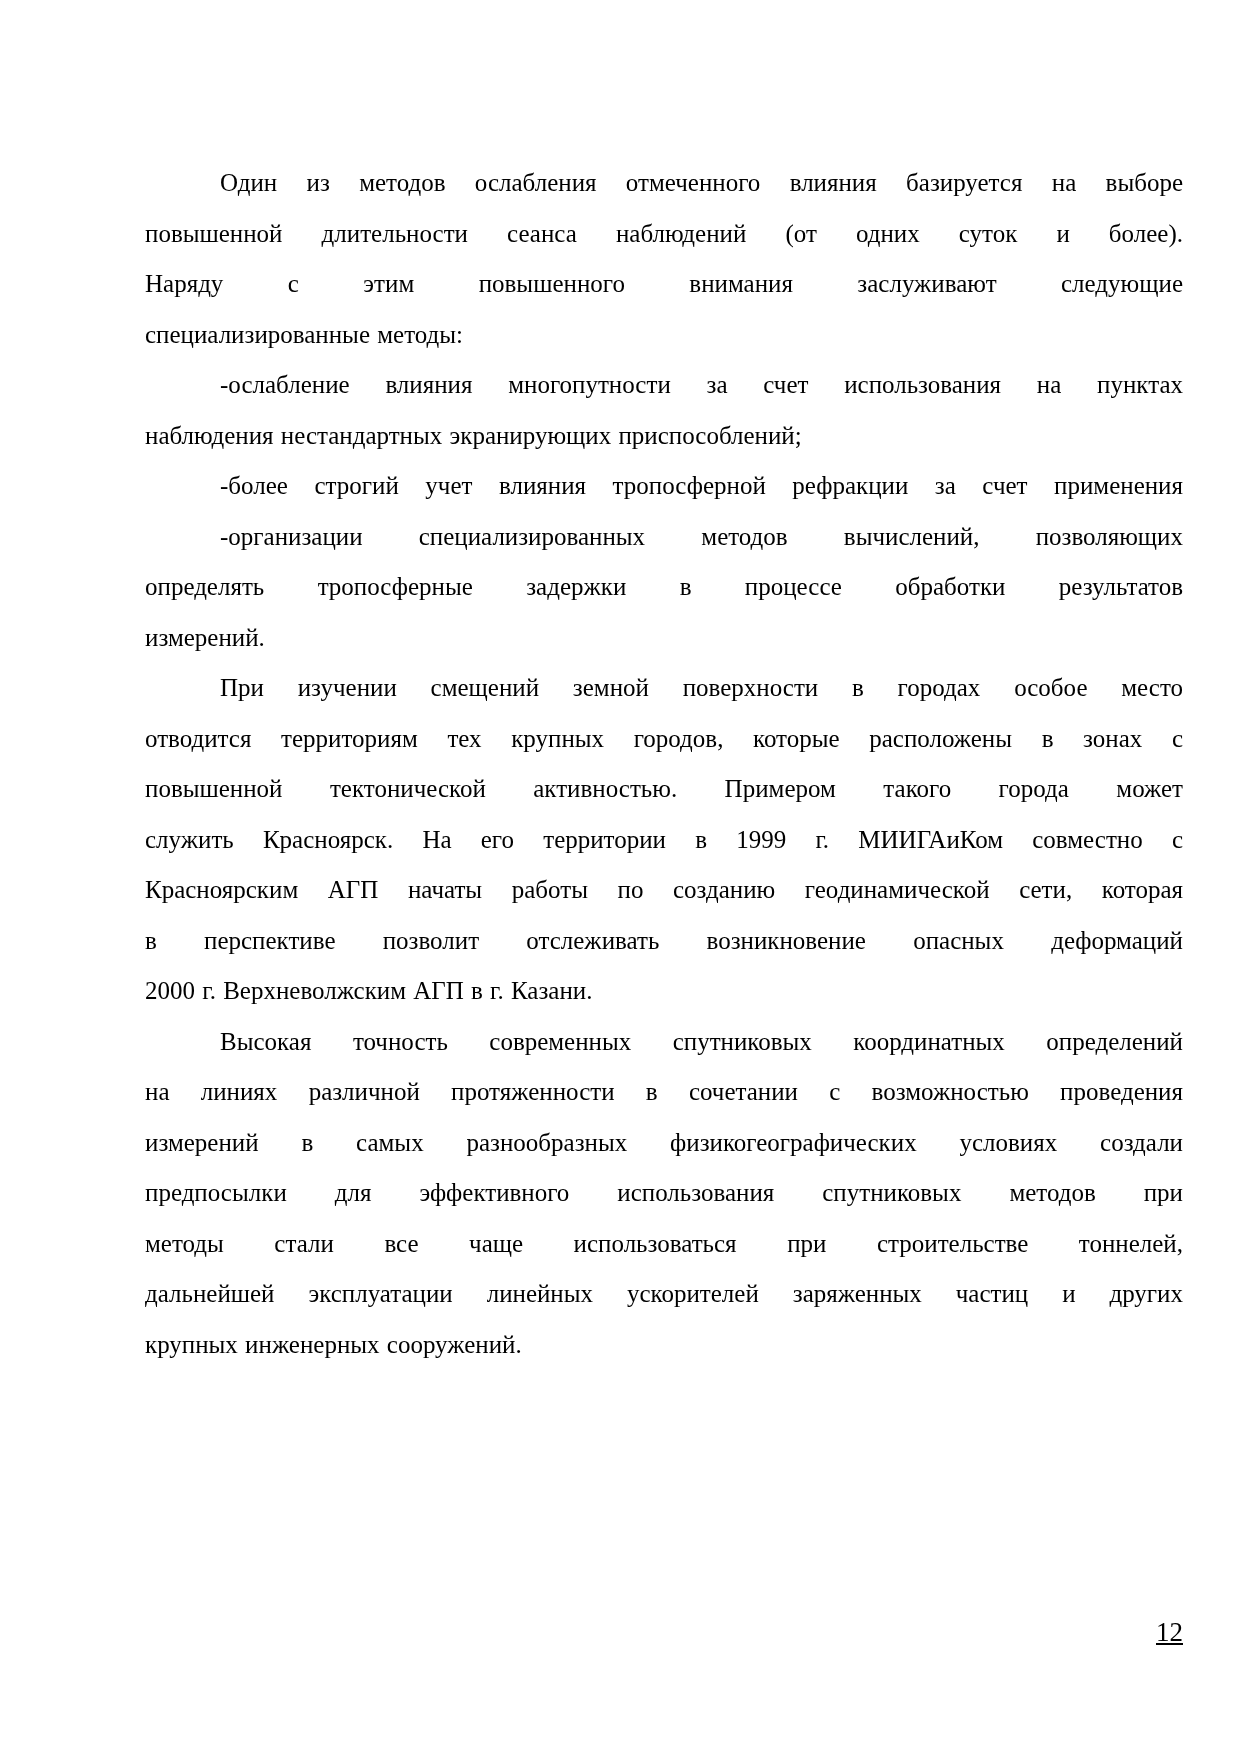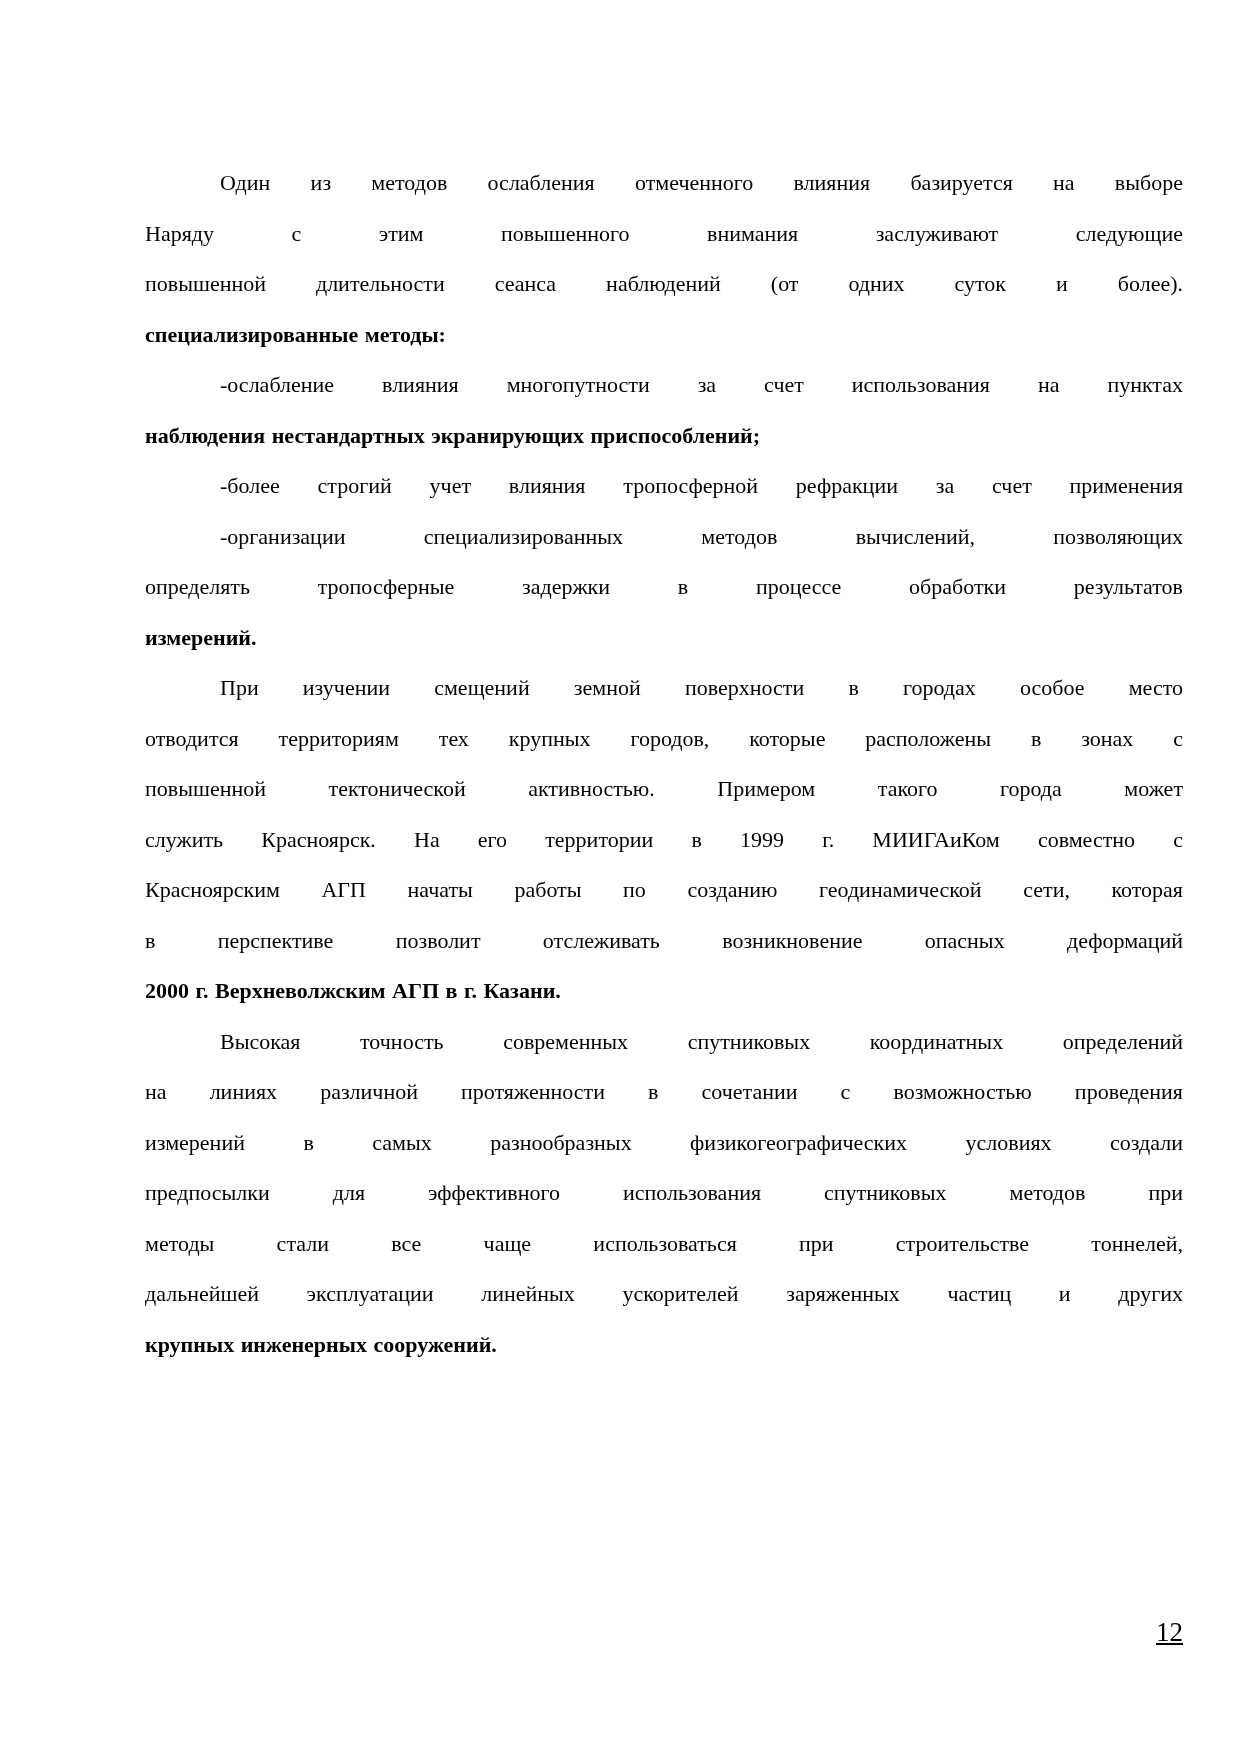--- a/index.html
+++ b/index.html
@@ -19,48 +19,48 @@
     background: #ffffff;
   }
   .doc-body {
     position: absolute;
     left: 145px;
     top: 158px;
     width: 1038px;
   }
   .paragraph { margin: 0; padding: 0; }
   .line {
-    font-size: 22px;
+    font-size: 25px;
     line-height: 50.5px;
     text-align: justify;
     text-align-last: justify;
     white-space: normal;
     word-spacing: 1px;
   }
   .line.first { text-indent: 75px; }
-  .line.last  { text-align-last: left; font-weight: bold; }
+  .line.last  { text-align-last: left; }
   .page-number {
     position: absolute;
     top: 1616px;
     right: 58px;
     font-size: 27px;
     line-height: 32px;
     text-align: right;
     text-decoration: underline;
   }
 </style>
 </head>
 <body>
 
 <div class="page">
   <div class="doc-body">
       <div class="paragraph">
         <div class="line first">Один из методов ослабления отмеченного влияния базируется на выборе</div>
+        <div class="line">повышенной длительности сеанса наблюдений (от одних суток и более).</div>
         <div class="line">Наряду с этим повышенного внимания заслуживают следующие</div>
-        <div class="line">повышенной длительности сеанса наблюдений (от одних суток и более).</div>
         <div class="line last">специализированные методы:</div>
       </div>
       <div class="paragraph">
         <div class="line first">-ослабление влияния многопутности за счет использования на пунктах</div>
         <div class="line last">наблюдения нестандартных экранирующих приспособлений;</div>
       </div>
       <div class="paragraph">
         <div class="line first">-более строгий учет влияния тропосферной рефракции за счет применения</div>
       </div>
       <div class="paragraph">

